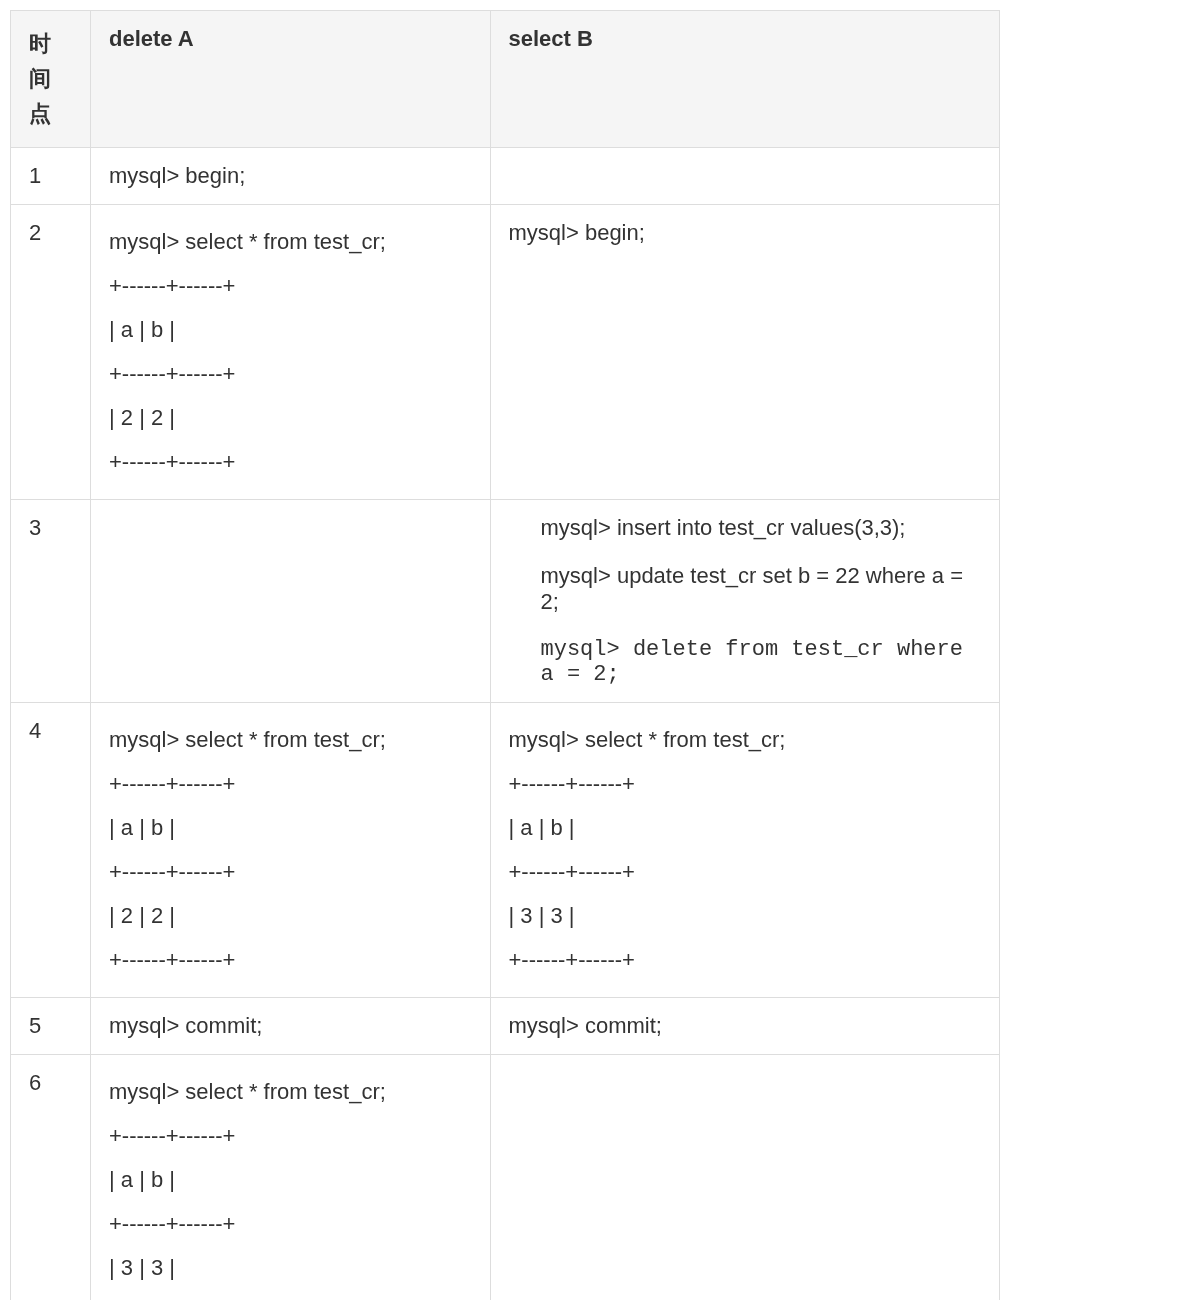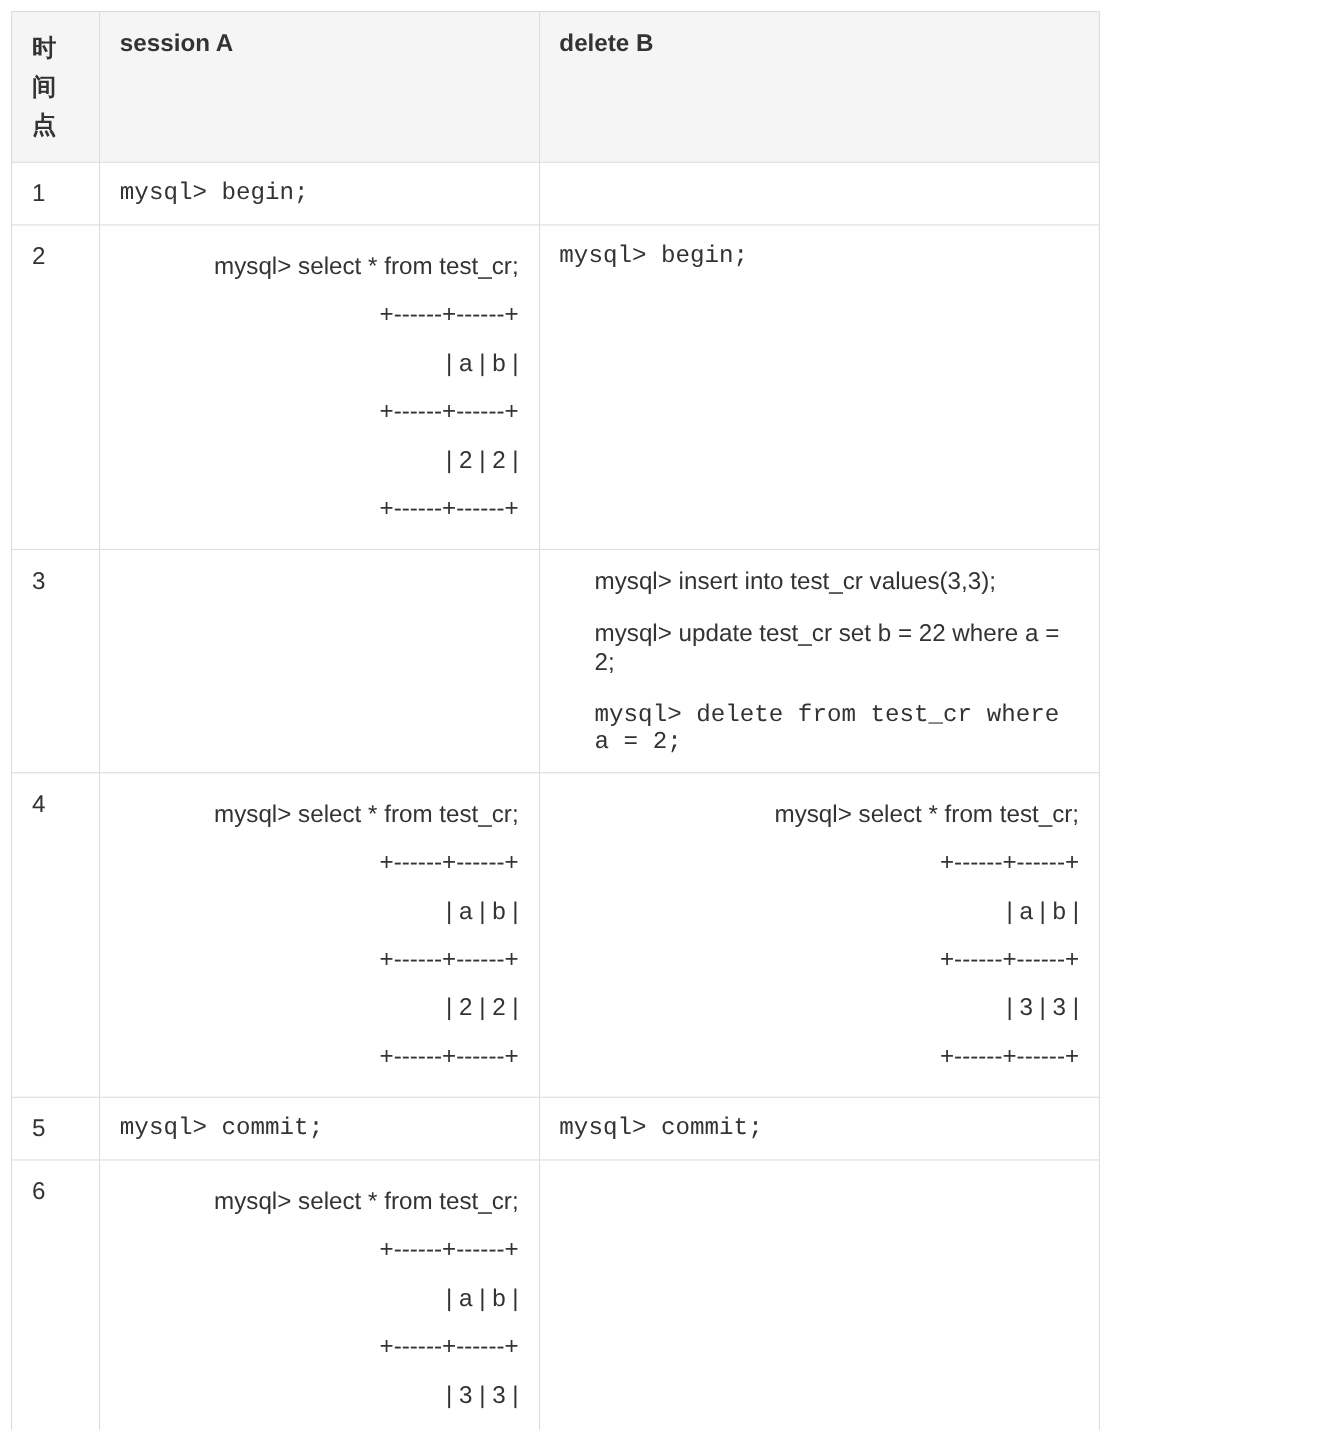--- a/index.html
+++ b/index.html
@@ -37,25 +37,23 @@
       width: 400px;
     }
     th.col-session-b {
       width: 510px;
     }
     .output-line {
       line-height: 2.0;
     }
     .cmd-line {
       margin-bottom: 0;
-      font-family: Liberation Mono, monospace;
     }
     .block {
       margin: 0;
-      text-align: right;
     }
     .multi-cmd {
       margin-bottom: 22px;
       margin-left: 32px;
     }
     .multi-cmd:last-child {
       margin-bottom: 0;
       font-family: Liberation Mono, monospace;
     }
     .vertical-header {
@@ -66,22 +64,22 @@
 <body>
 
 <table>
   <thead>
     <tr>
       <th class="col-time vertical-header">
         <span>时</span><br>
         <span>间</span><br>
         <span>点</span>
       </th>
-      <th class="col-session-a">session A</th>
-      <th class="col-session-b">delete B</th>
+      <th class="col-session-a">delete A</th>
+      <th class="col-session-b">select B</th>
     </tr>
   </thead>
   <tbody>
 
     <tr>
       <td>1</td>
       <td>
         <div class="cmd-line">mysql&gt; begin;</div>
       </td>
       <td></td>

